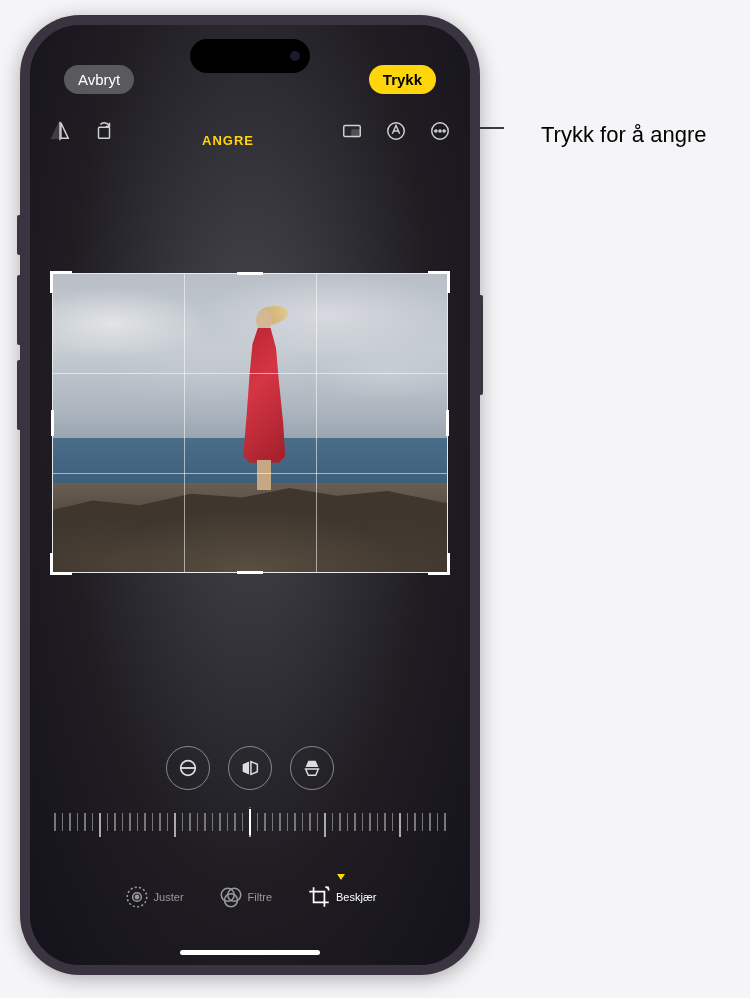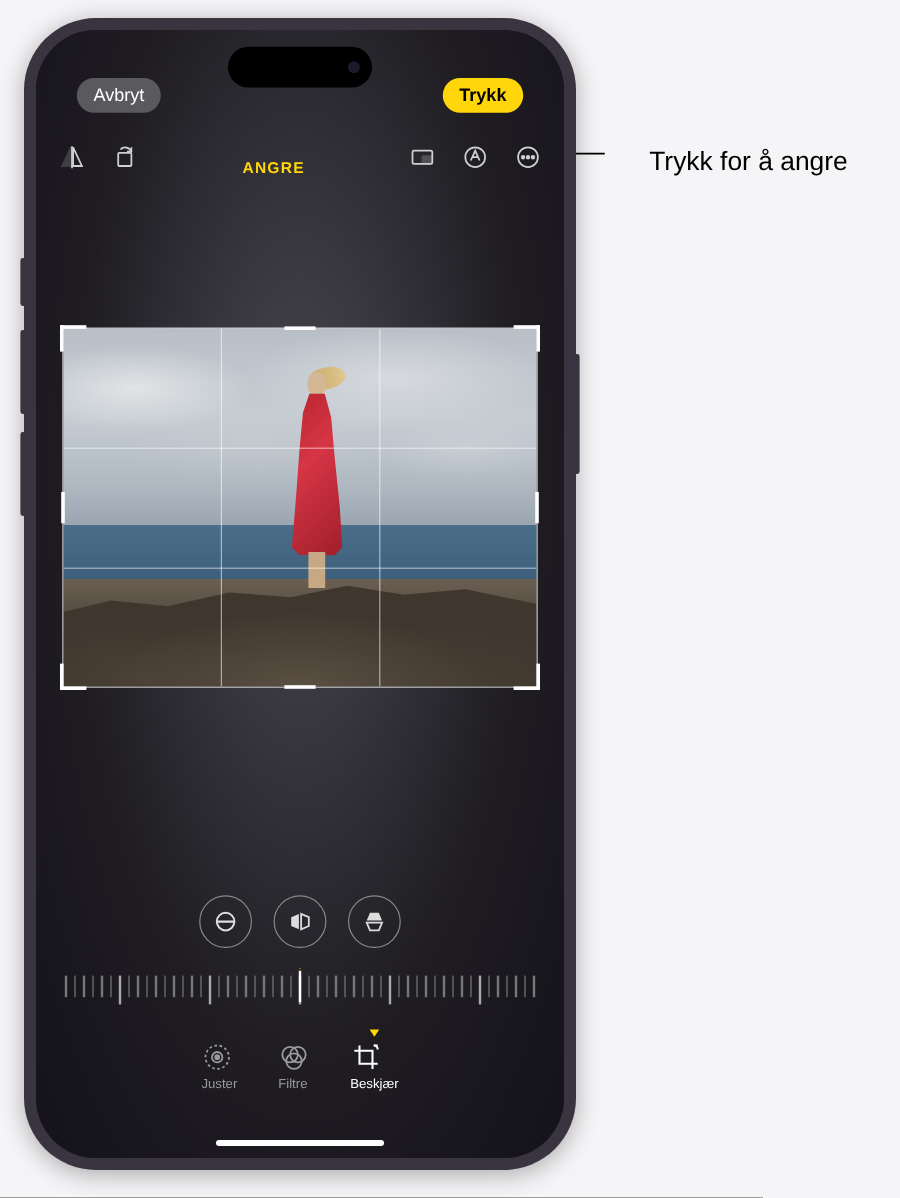--- a/index.html
+++ b/index.html
@@ -278,21 +278,21 @@
   
   .mode-tabs {
     position:absolute;
     bottom: 55px;
     left:0; right:0;
     display:flex;
     justify-content:center;
     gap: 34px;
   }
   .mode {
-    display:flex; flex-direction:column; align-items:flex-start; gap:4px;
+    display:flex; flex-direction:row; align-items:center; gap:4px;
     color:#9a9a9a;
     font-size:11px;
     position:relative;
   }
   .mode.active { color:#fff; }
   .mode.active::before {
     content:"";
     position:absolute;
     top:-10px; left:50%; transform:translateX(-50%);
     width:0; height:0;

